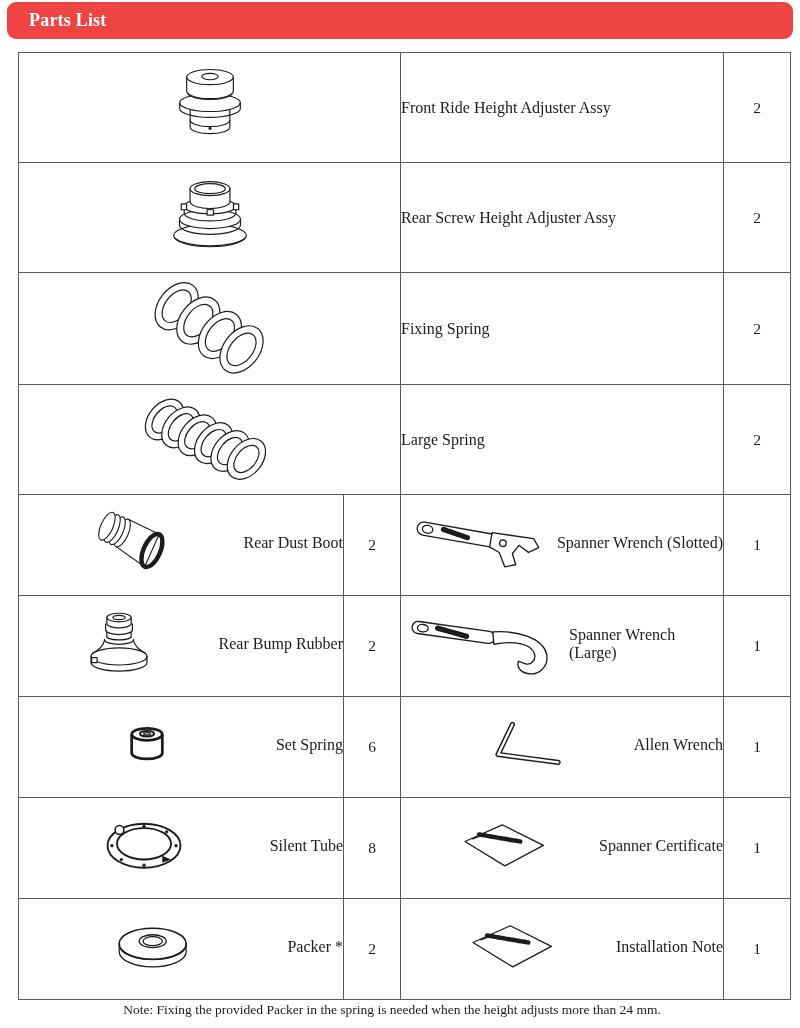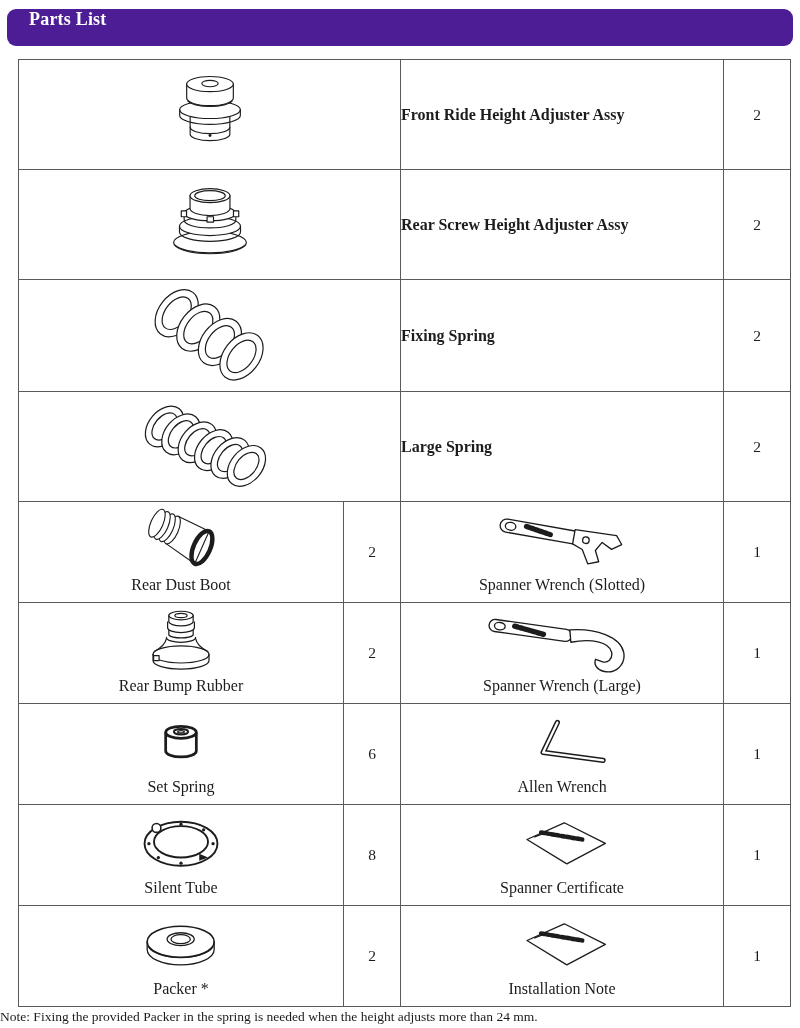--- a/index.html
+++ b/index.html
@@ -1,36 +1,36 @@
 <!DOCTYPE html>
 <html><head>
 <meta charset="utf-8">
 <style>
   html,body{margin:0;padding:0;background:#ffffff;}
   body{width:800px;height:1028px;font-family:"Liberation Serif","DejaVu Serif",serif;color:#1c1c1c;}
 
-  .header{margin:9px 7px 0 7px;height:37px;background:#4c1d95;border-radius:9px;
-          display:flex;align-items:flex-start;padding-left:22px;box-sizing:border-box;}
+  .header{margin:2px 7px 0 7px;height:37px;background:#ef4444;border-radius:9px;
+          display:flex;align-items:center;padding-left:22px;box-sizing:border-box;}
   .header .title{color:#fff;font-weight:bold;font-size:18px;letter-spacing:.2px;}
 
   table.parts{border-collapse:collapse;table-layout:fixed;margin:13px 0 0 18px;width:772px;}
   table.parts td{border:1px solid #5a5a5a;padding:0;vertical-align:middle;overflow:hidden;}
   tr.tall{height:110px;}
   tr.short{height:101px;}
 
   .img-cell{text-align:center;}
-  .name-cell{padding-left:26px;font-size:16px;font-weight:bold;}
+  .name-cell{padding-left:26px;font-size:16px;}
   .qty-cell{text-align:center;font-size:15.5px;}
 
-  .combo{height:99px;display:flex;flex-direction:column;align-items:center;
+  .combo{height:99px;display:flex;flex-direction:row;align-items:center;
          justify-content:flex-end;padding:4px 0 8px;box-sizing:border-box;}
   .combo .imgwrap{flex:1;display:flex;align-items:center;justify-content:center;}
   .combo .plabel{font-size:16px;line-height:1.1;}
 
-  .note{width:792px;text-align:left;padding-right:8px;font-size:13.5px;margin-top:2px;box-sizing:border-box;}
+  .note{width:792px;text-align:center;padding-right:8px;font-size:13.5px;margin-top:2px;box-sizing:border-box;}
 
   svg.part{display:block;}
   svg.part .s{stroke:#1c1c1c;stroke-width:2;fill:none;stroke-linecap:round;stroke-linejoin:round;}
   svg.part .w{stroke:#1c1c1c;stroke-width:2;fill:#fff;stroke-linejoin:round;}
   svg.part .f{fill:#1c1c1c;stroke:none;}
 </style>
 </head>
 <body>
 
 <div class="header">

